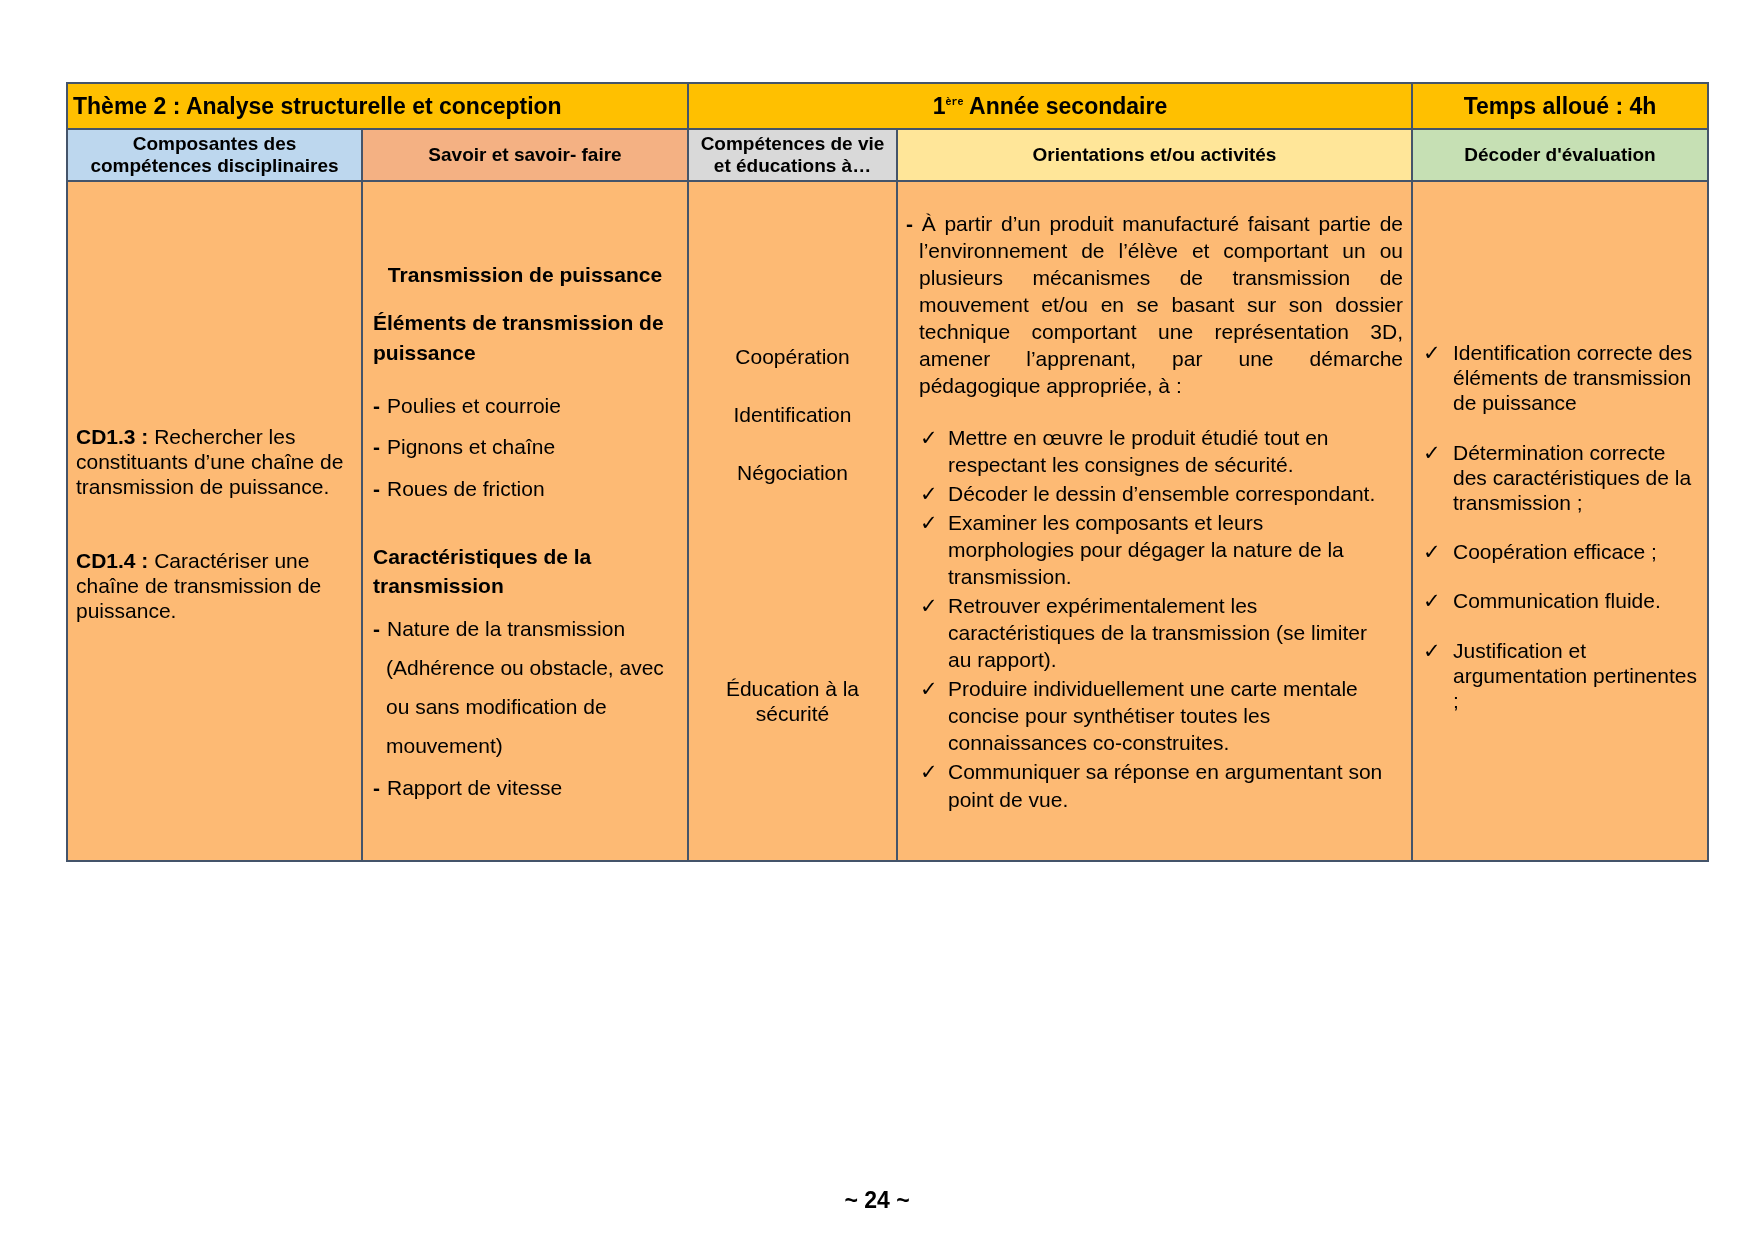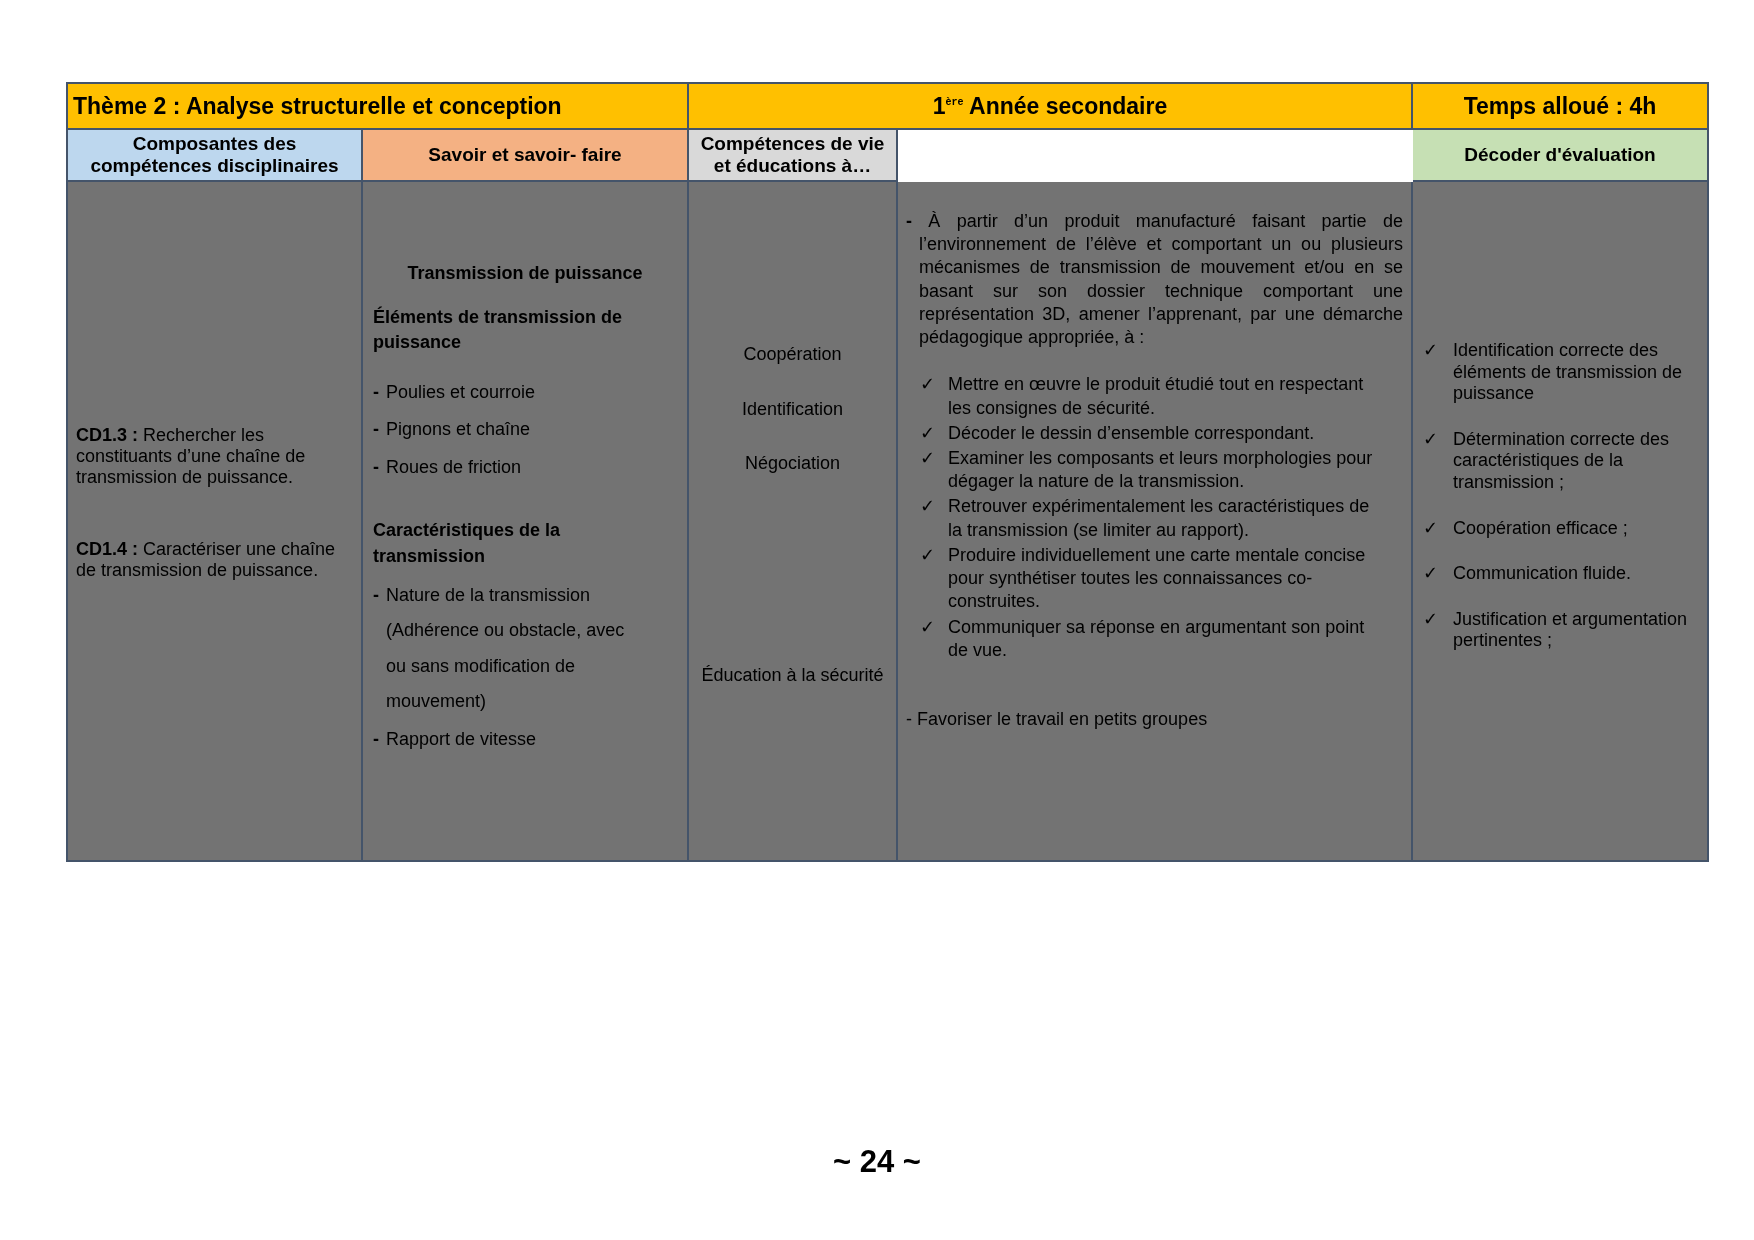--- a/index.html
+++ b/index.html
@@ -35,21 +35,21 @@
   
   .r2 { display:flex; align-items:center; justify-content:center; text-align:center;
         font-weight:bold; font-size:19px; line-height:1.18; padding:0 8px; }
   .ch-blue   { background:var(--blue); }
   .ch-salmon { background:var(--salmon); }
   .ch-gray   { background:var(--gray); padding:0 6px; }
   .ch-cream  { background:var(--cream); }
   .ch-green  { background:var(--green); }
 
   
-  .r3 { font-size:18px; background:#737373; }
+  .r3 { font-size:21px; background:#fdba74; }
 
   
   .body-competences { padding:0 8px; line-height:1.18; }
   .body-competences .cd  { margin-top:243px; }
   .body-competences .cd2 { margin-top:50px; }
 
   
   .body-savoir { padding:0 10px; line-height:1.25; }
   .sv-title { margin-top:80px; font-weight:bold; text-align:center; }
   .sv-heading { font-weight:bold; line-height:1.4; }
@@ -76,22 +76,22 @@
   .chk .chk-text { flex:1; }
   .or-outro { margin-top:46px; }
 
   
   .body-criteres { padding:0 0 0 10px; line-height:1.2; }
   .cr-list { margin-top:158px; }
   .cri { display:flex; margin-bottom:24px; }
   .cri .ck { width:30px; flex:none; }
   .cri .cri-text { width:250px; }
 
-  .footer { position:absolute; top:1144px; left:0; width:100%;
-            text-align:center; font-weight:bold; font-size:31px; }
+  .footer { position:absolute; top:1187px; left:0; width:100%;
+            text-align:center; font-weight:bold; font-size:23px; }
 </style>
 </head>
 <body>
 
 <div class="page">
 
   <div class="doc-table">
 
     <div class="cell r1 theme-cell">
       <span>Thème 2 : Analyse structurelle et conception</span>
@@ -104,20 +104,23 @@
     </div>
 
     <div class="cell r2 c1 ch-blue">
       <span>Composantes des compétences disciplinaires</span>
     </div>
     <div class="cell r2 c2 ch-salmon">
       <span>Savoir et savoir- faire</span>
     </div>
     <div class="cell r2 c3 ch-gray">
       <span>Compétences de vie et éducations à…</span>
+    </div>
+    <div class="cell r2 c4 ch-cream">
+      <span>Orientations et/ou activités</span>
     </div>
     <div class="cell r2 c5 ch-green">
       <span>Décoder d'évaluation</span>
     </div>
 
     <div class="cell r3 c1 body-competences">
       <p class="cd"><b>CD1.3 :</b><span> Rechercher les constituants d’une chaîne de transmission de puissance.</span></p>
       <p class="cd cd2"><b>CD1.4 :</b><span> Caractériser une chaîne de transmission de puissance.</span></p>
     </div>
 

